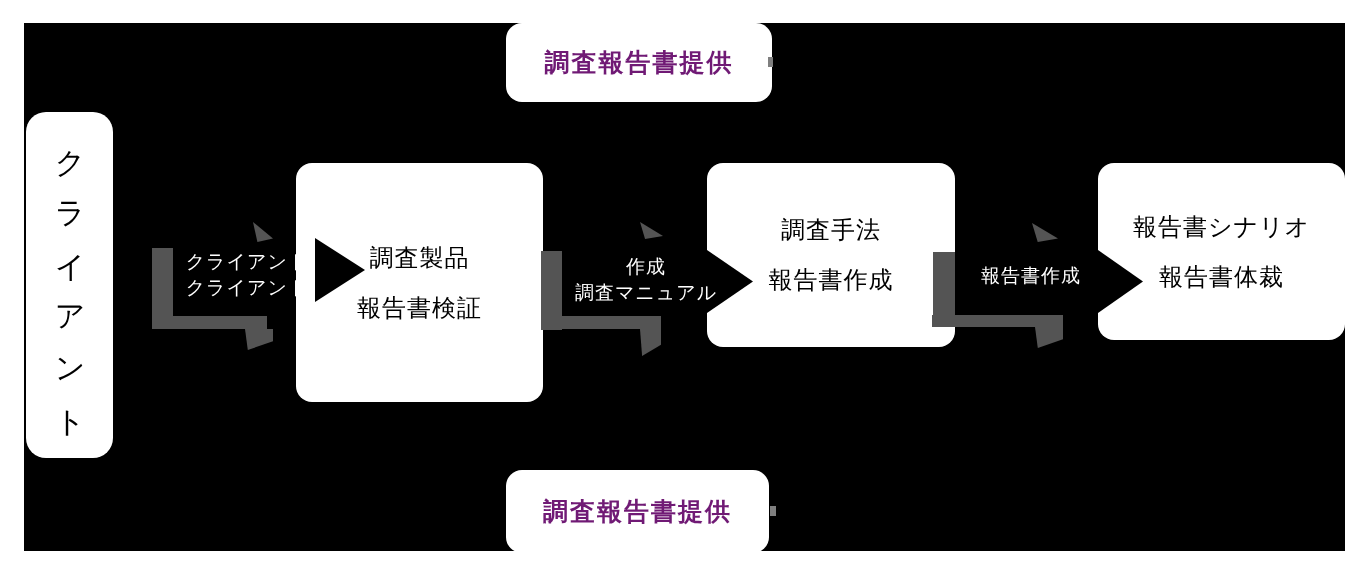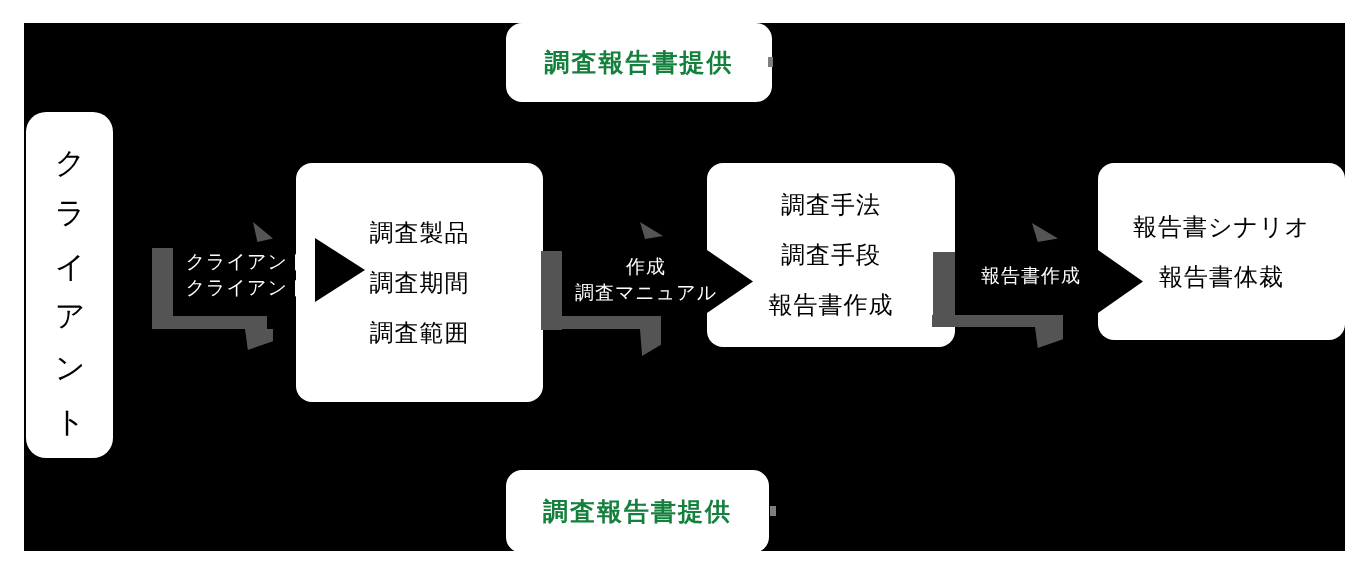--- a/index.html
+++ b/index.html
@@ -2,21 +2,21 @@
 <html><head>
 <meta charset="utf-8">
 <style>
   html,body{margin:0;padding:0;background:#ffffff;}
   body{font-family:"Liberation Sans","DejaVu Sans",sans-serif;}
   #canvas{position:relative;width:1372px;height:576px;background:#ffffff;overflow:hidden;}
   .abs{position:absolute;}
   .panel{background:#000000;}
   .wbox{background:#ffffff;border-radius:16px;z-index:2;}
   .banner{display:flex;align-items:center;justify-content:center;
-          font-size:25px;font-weight:bold;color:#15803d;letter-spacing:2px;z-index:2;}
+          font-size:25px;font-weight:bold;color:#701a75;letter-spacing:2px;z-index:2;}
   .client{display:flex;align-items:center;justify-content:center;
           writing-mode:vertical-rl;text-orientation:upright;
           font-size:30px;color:#000;letter-spacing:18px;border-radius:20px;}
   .items{display:flex;flex-direction:column;justify-content:center;
          align-items:center;height:100%;}
   .items .row{height:50px;display:flex;align-items:center;justify-content:center;
          font-size:24px;color:#000;letter-spacing:1px;}
   .ribbon{background:#545454;z-index:3;}
   .tri{background:#545454;z-index:3;clip-path:polygon(0 0,100% 82%,22% 100%);}
   .tail{background:#545454;z-index:3;clip-path:polygon(0 0,100% 0,100% 58%,10% 100%);}
@@ -37,29 +37,27 @@
   </div>
   <div class="abs tick" style="left:768px;top:57px;width:5px;height:10px;"></div>
 
   <div class="abs wbox client" style="left:26px;top:112px;width:87px;height:346px;">
     <span>クライアント</span>
   </div>
 
   <div class="abs wbox" style="left:296px;top:163px;width:247px;height:239px;">
     <div class="items">
       <div class="row">調査製品</div>
-      <div class="row">調査期間</div>
-      <div class="row">調査範囲</div>
+      <div class="row">報告書検証</div>
     </div>
   </div>
 
   <div class="abs wbox" style="left:707px;top:163px;width:248px;height:184px;">
     <div class="items">
       <div class="row">調査手法</div>
-      <div class="row">調査手段</div>
       <div class="row">報告書作成</div>
     </div>
   </div>
 
   <div class="abs wbox" style="left:1098px;top:163px;width:247px;height:177px;">
     <div class="items">
       <div class="row">報告書シナリオ</div>
       <div class="row">報告書体裁</div>
     </div>
   </div>

